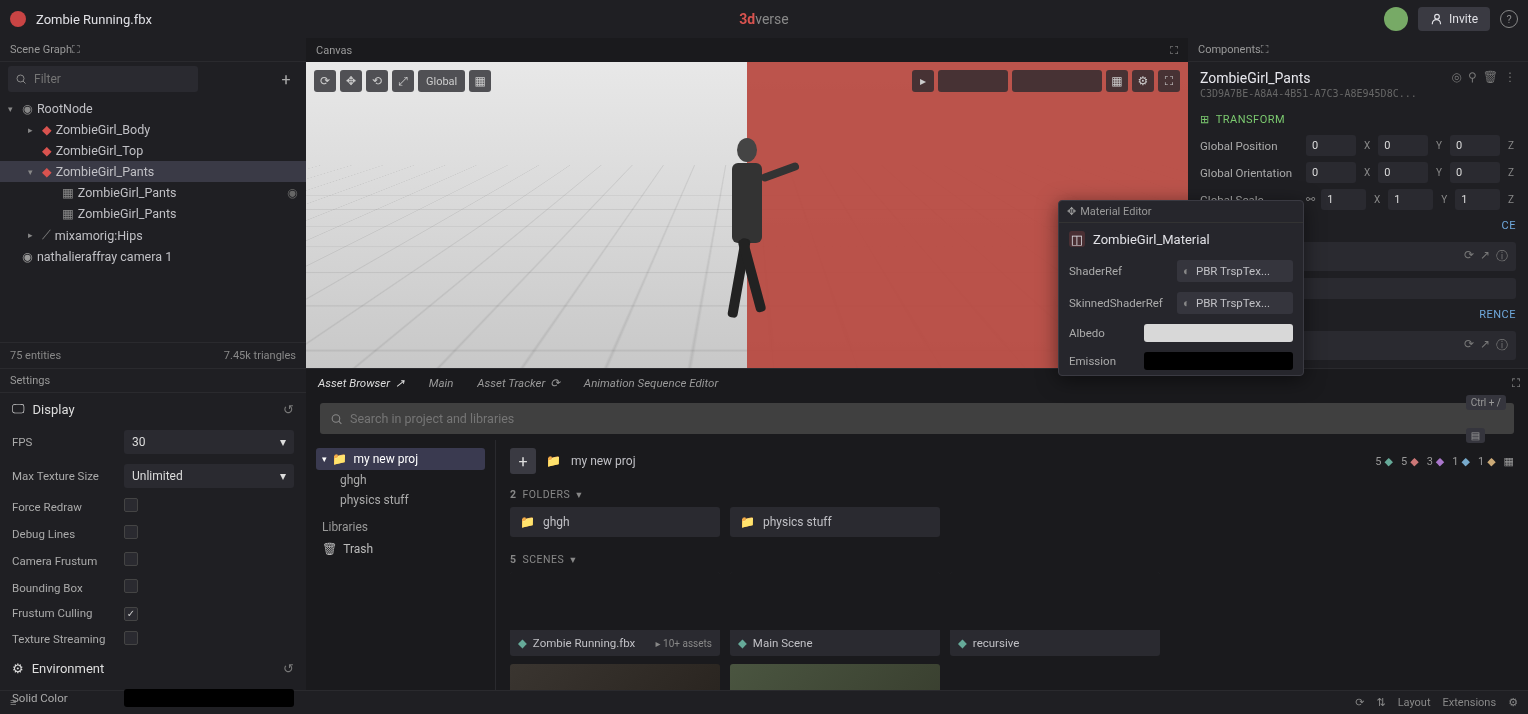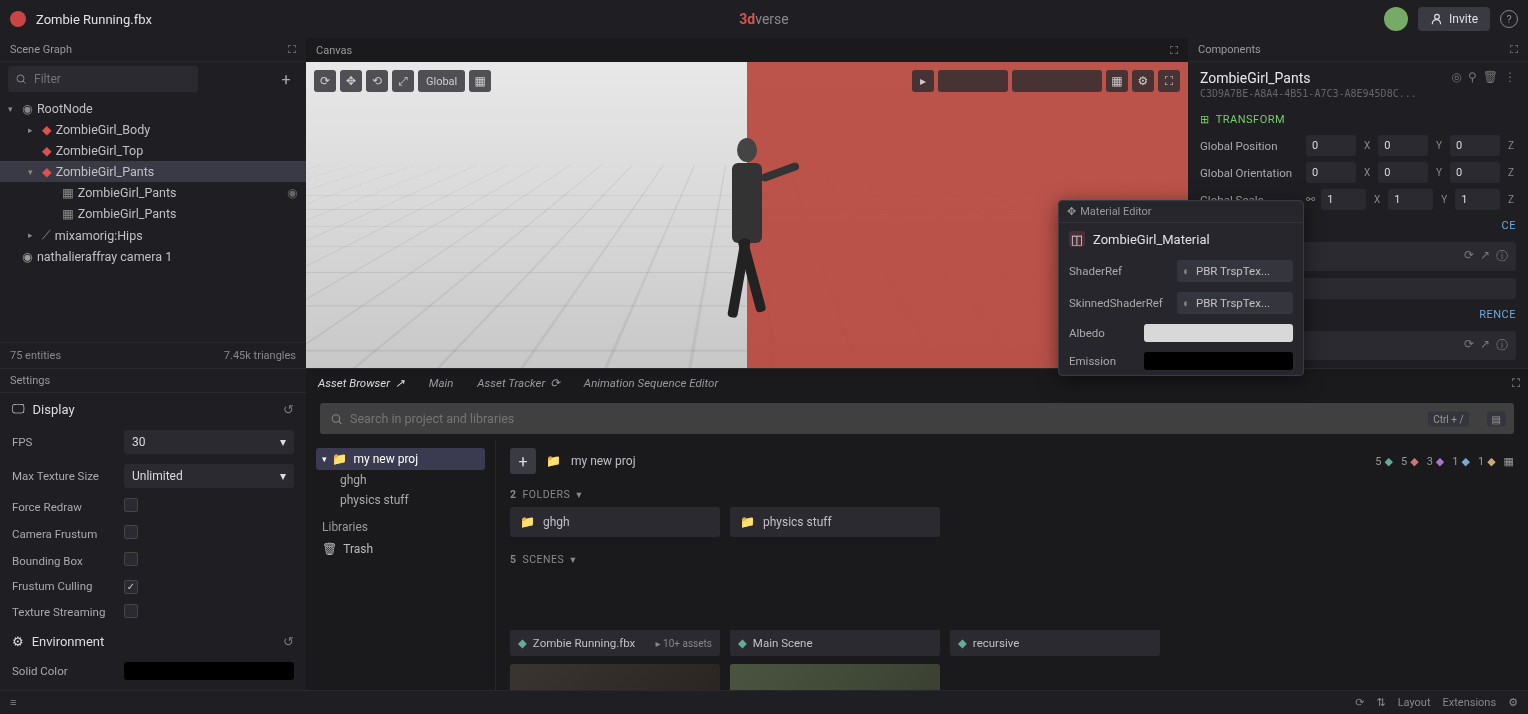--- a/index.html
+++ b/index.html
@@ -11,21 +11,21 @@
 .logo-dot { width:16px; height:16px; background:#c94444; border-radius:50%; }
 .file-title { color:#e0e0e5; font-size:13px; }
 .brand { font-size:14px; }
 .brand .three { color:#d9534f; font-weight:bold;margin-top:28px; }
 .avatar { width:24px; height:24px; border-radius:50%; background:#7a6; }
 .invite-btn { background:#3a3a42; padding:5px 12px; border-radius:4px; display:flex; align-items:center; gap:5px; cursor:pointer; color:#e0e0e5; }
 .help-icon { width:18px; height:18px; border:1.5px solid #888; border-radius:50%; display:flex; align-items:center; justify-content:center; font-size:11px; color:#888; }
 
 .main { display:flex; height:330px; }
 .left-panel { width:306px; background:#1f1f23; display:flex; flex-direction:column; }
-.panel-header { height:24px; padding:4px 10px; font-size:11px; color:#999; display:flex; justify-content:space-between; align-items:center; border-bottom:1px solid #2a2a2e; }
+.panel-header { height:24px; padding:4px 10px; font-size:11px; color:#999; display:flex; justify-content:flex-start; align-items:center; border-bottom:1px solid #2a2a2e; }
 .filter-row { display:flex; align-items:center; padding:4px 8px; gap:6px; }
 .filter-input { flex:1; background:#2a2a30; border:none; color:#ccc; padding:6px 8px 6px 26px; border-radius:3px; font-size:12px; }
 .filter-wrap { position:relative; flex:1; }
 .filter-search-icon { position:absolute; left:7px; top:50%; transform:translateY(-50%); color:#888; }
 .plus-btn { width:24px; height:24px; display:flex; align-items:center; justify-content:center; color:#aaa; cursor:pointer; font-size:16px; }
 .tree { flex:1; overflow:auto; padding:2px 0; }
 .tree-row { display:flex; align-items:center; padding:3px 8px; gap:4px; cursor:pointer; font-size:12.5px; }
 .tree-row.selected { background:#3a3a46; }
 .indent1 { padding-left:28px; }
 .indent2 { padding-left:48px; }
@@ -91,21 +91,21 @@
 .checkbox { width:14px; height:14px; background:#2a2a30; border:1px solid #444; border-radius:2px; display:inline-flex; align-items:center; justify-content:center; }
 .checkbox.checked::after { content:'✓'; color:#ccc; font-size:10px; }
 .color-box { width:100%; height:18px; border-radius:3px; }
 
 .browser-panel { flex:1; background:#1a1a1d; border-top:1px solid #2a2a2e; display:flex; flex-direction:column; }
 .browser-tabs { display:flex; align-items:center; padding:4px 8px; gap:16px; font-size:11.5px; color:#999; }
 .browser-tab { display:flex; align-items:center; gap:5px; cursor:pointer; padding:3px 4px;font-style:italic; }
 .browser-tab.active { color:#ddd; }
 .browser-search { margin:6px 14px; position:relative; }
 .browser-search input { width:100%; background:#404040; border:none; color:#ccc; padding:8px 10px 8px 30px; border-radius:3px; font-size:12.5px; }
-.browser-search .kbd { position:absolute; right:8px; top:50%; transform:translateY(-50%); display:flex; gap:18px; align-items:center; }
+.browser-search .kbd { position:absolute; right:8px; top:50%; transform:translateY(-50%); display:flex; gap:18px; align-items:flex-start;flex-direction:column; }
 .kbd-chip { background:#35353d; padding:2px 5px; border-radius:3px; font-size:10px; color:#999; }
 .browser-body { flex:1; display:flex; overflow:hidden; }
 .browser-tree { width:190px; padding:8px 10px; border-right:1px solid #2a2a2e; overflow:auto; }
 .bt-item { padding:4px 6px; display:flex; align-items:center; gap:6px; cursor:pointer; border-radius:3px; font-size:12px; color:#bbb; }
 .bt-item.selected { background:#3a3a50; color:#fff; }
 .bt-subitem { padding:3px 6px 3px 24px; color:#aaa; font-size:12px; cursor:pointer; }
 .bt-section { padding:10px 6px 4px; color:#999; font-size:12px; }
 .browser-content { flex:1; padding:8px 14px; overflow:auto; }
 .bc-header { display:flex; align-items:center; justify-content:space-between; margin-bottom:8px; }
 .bc-path { display:flex; align-items:center; gap:10px; }
@@ -396,20 +396,24 @@
             <span>Unlimited</span>
             <span>▾</span>
           </div>
         </div>
     </div>
     <div class="setting-row">
         <span class="setting-label">Force Redraw</span>
       <div class="setting-ctrl"><span class="checkbox"></span></div>
     </div>
     <div class="setting-row">
+        <span class="setting-label">Debug Lines</span>
+      <div class="setting-ctrl"><span class="checkbox"></span></div>
+    </div>
+    <div class="setting-row">
         <span class="setting-label">Camera Frustum</span>
       <div class="setting-ctrl"><span class="checkbox"></span></div>
     </div>
     <div class="setting-row">
         <span class="setting-label">Bounding Box</span>
       <div class="setting-ctrl"><span class="checkbox"></span></div>
     </div>
     <div class="setting-row">
         <span class="setting-label">Frustum Culling</span>
       <div class="setting-ctrl"><span class="checkbox checked"></span></div>

